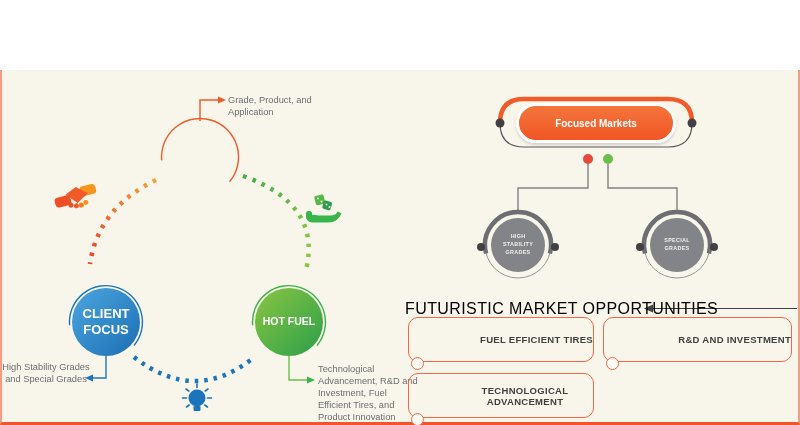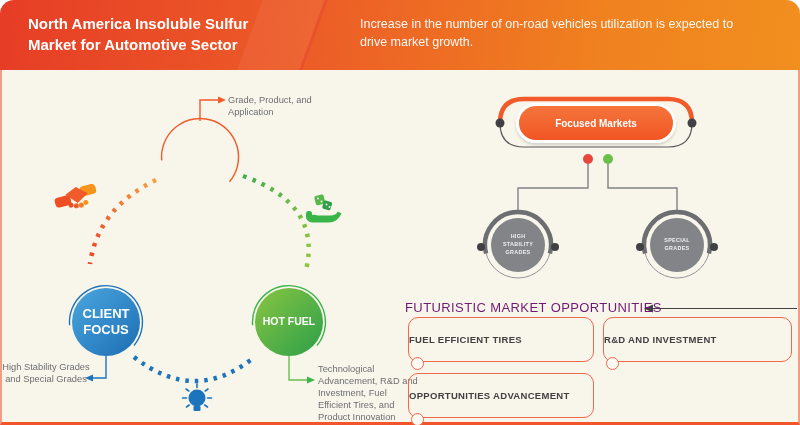--- a/index.html
+++ b/index.html
@@ -33,42 +33,36 @@
         box-shadow:0 2px 3px rgba(0,0,0,0.15);display:flex;align-items:center;justify-content:center;
         color:#ffffff;font-weight:bold;font-size:10px;box-sizing:border-box;}
   
   .gnode{position:absolute;width:54px;height:54px;border-radius:50%;background:#828487;display:flex;
          align-items:center;justify-content:center;color:#f0f0f0;font-weight:bold;font-size:5.4px;
          letter-spacing:0.3px;text-align:center;line-height:1.45;}
   .gnode.left{left:491px;top:218px;}
   .gnode.right{left:650px;top:218px;}
   .gnode span{display:block;width:40px;}
   
-  .opp-title{position:absolute;left:405px;top:300px;font-size:13px;color:#701a75;letter-spacing:0.4px;}
+  .opp-title{position:absolute;left:405px;top:300px;font-size:16px;color:#000000;letter-spacing:0.4px;}
   .opp-box{position:absolute;height:45px;border:1.5px solid #f2684a;border-radius:10px;box-sizing:border-box;
-           display:flex;align-items:center;justify-content:flex-start;background:transparent;
-           font-size:9.5px;font-weight:bold;color:#414042;letter-spacing:0.3px;text-align:center;}
+           display:flex;align-items:center;justify-content:flex-end;background:transparent;
+           font-size:9.5px;font-weight:bold;color:#414042;letter-spacing:0.3px;text-align:center;padding-left:48px;}
   .opp-box .corner-dot{position:absolute;left:2px;bottom:-9px;width:13px;height:13px;border-radius:50%;
            background:#fdfbf3;border:1.5px solid #f2684a;box-sizing:border-box;}
   .b1{left:408px;top:317px;width:186px;}
   .b2{left:603px;top:317px;width:189px;}
   .b3{left:408px;top:373px;width:186px;}
   .b4{left:603px;top:373px;width:189px;}
 </style>
 </head>
 <body>
 
 <div class="stage">
 
-  <div class="header">
-    <div class="header-stripe-soft"></div>
-    <div class="header-stripe-line"></div>
-    <div class="header-title">North America Insoluble Sulfur Market for Automotive Sector</div>
-    <div class="header-subtitle">Increase in the number of on-road vehicles utilization is expected to drive market growth.</div>
-  </div>
 
   <div class="canvas"></div>
 
   <svg class="overlay" width="800" height="425" viewBox="0 0 800 425">
     <defs>
       <linearGradient id="gradO" x1="1" y1="0" x2="0" y2="1">
         <stop offset="0" stop-color="#f7a03b"></stop>
           <stop offset="1" stop-color="#ed4224"></stop>
       </linearGradient>
       <linearGradient id="gradG" x1="0" y1="0" x2="0.6" y2="1">
@@ -176,17 +170,17 @@
 
   <div class="opp-box b1">
     <span>FUEL EFFICIENT TIRES</span>
     <span class="corner-dot"></span>
   </div>
   <div class="opp-box b2">
     <span>R&amp;D AND INVESTMENT</span>
     <span class="corner-dot"></span>
   </div>
   <div class="opp-box b3">
-    <span>OPPORTUNITIES ADVANCEMENT</span>
+    <span>TECHNOLOGICAL ADVANCEMENT</span>
     <span class="corner-dot"></span>
   </div>
 
 </div>
 
 </body></html>

